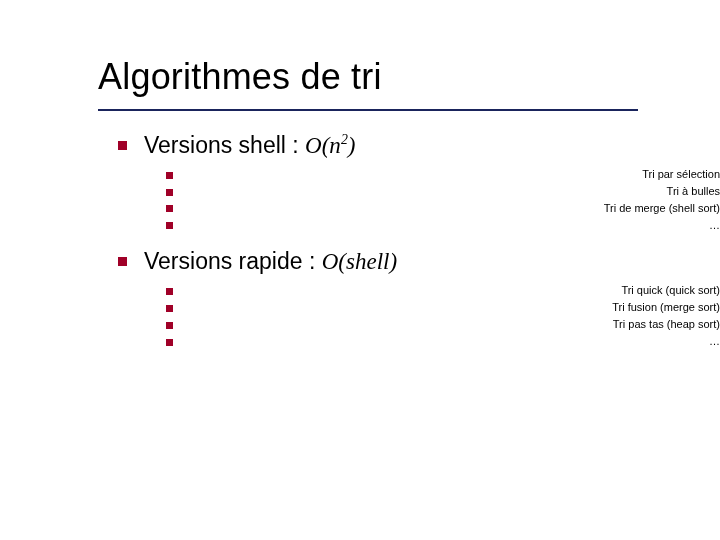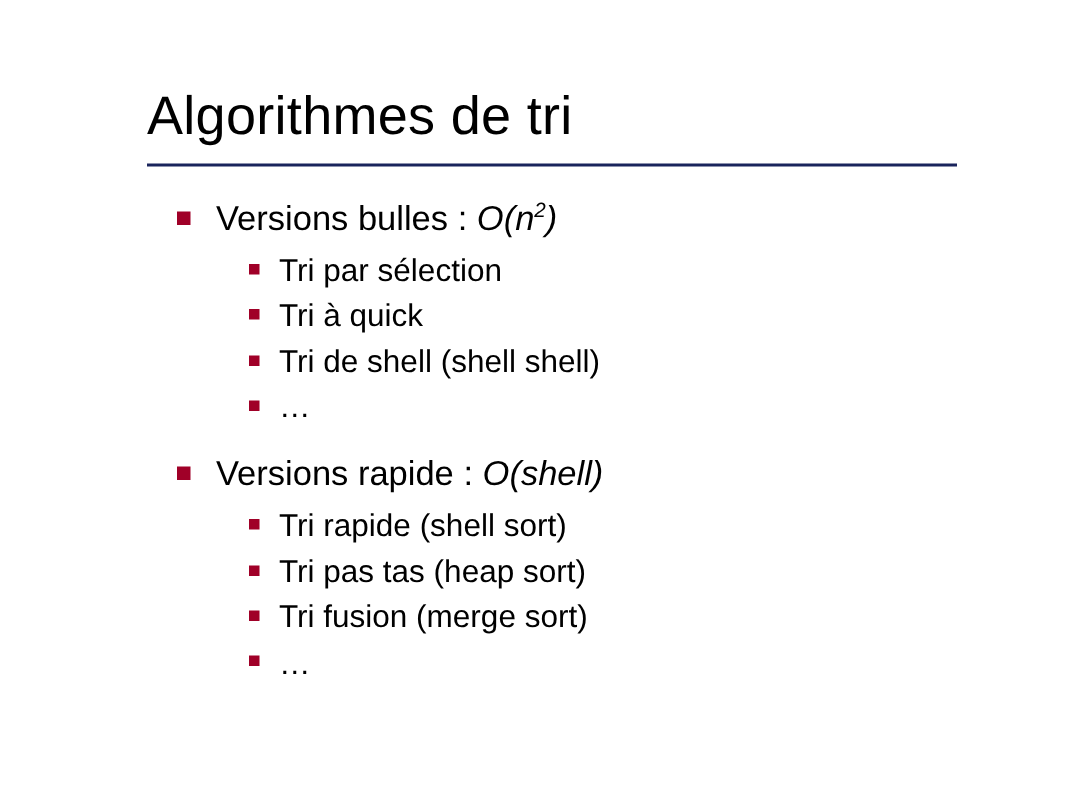--- a/index.html
+++ b/index.html
@@ -55,63 +55,64 @@
     width: 9px;
     height: 9px;
     background: #a00028;
   }
   ul.lvl2 {
     list-style: none;
     margin: 6px 0 14px 0;
     padding: 0 0 0 22px;
   }
   ul.lvl2 > li {
-    font-size: 21px;
+    font-size: 11px;
     line-height: 1.35;
     margin: 2px 0;
     position: relative;
     padding-left: 20px;
+    text-align: right;
   }
   ul.lvl2 > li::before {
     content: "";
     position: absolute;
     left: 0;
     top: 0.42em;
     width: 7px;
     height: 7px;
     background: #a00028;
   }
-  .ital { font-style: italic; }
+  .ital { font-style: italic; font-family: Liberation Serif, serif; }
   sup { font-size: 0.6em; vertical-align: super; font-style: italic; }
 </style>
 </head>
 <body>
 
 <div class="slide">
   <h1 class="title">Algorithmes de tri</h1>
   <div class="rule"></div>
 
   <div class="content">
     <ul class="lvl1">
 
       <li>
-        <span>Versions bulles : </span><span class="ital"><span>O(n</span><sup>2</sup><span>)</span></span>
+        <span>Versions shell : </span><span class="ital"><span>O(n</span><sup>2</sup><span>)</span></span>
         <ul class="lvl2">
           <li>Tri par sélection</li>
-          <li>Tri à quick</li>
-          <li>Tri de shell (shell shell)</li>
+          <li>Tri à bulles</li>
+          <li>Tri de merge (shell sort)</li>
           <li>…</li>
         </ul>
       </li>
 
       <li>
         <span>Versions rapide : </span><span class="ital"><span>O(shell)</span></span>
         <ul class="lvl2">
-          <li>Tri rapide (shell sort)</li>
+          <li>Tri quick (quick sort)</li>
+          <li>Tri fusion (merge sort)</li>
           <li>Tri pas tas (heap sort)</li>
-          <li>Tri fusion (merge sort)</li>
           <li>…</li>
         </ul>
       </li>
 
     </ul>
   </div>
 </div>
 
 </body></html>

